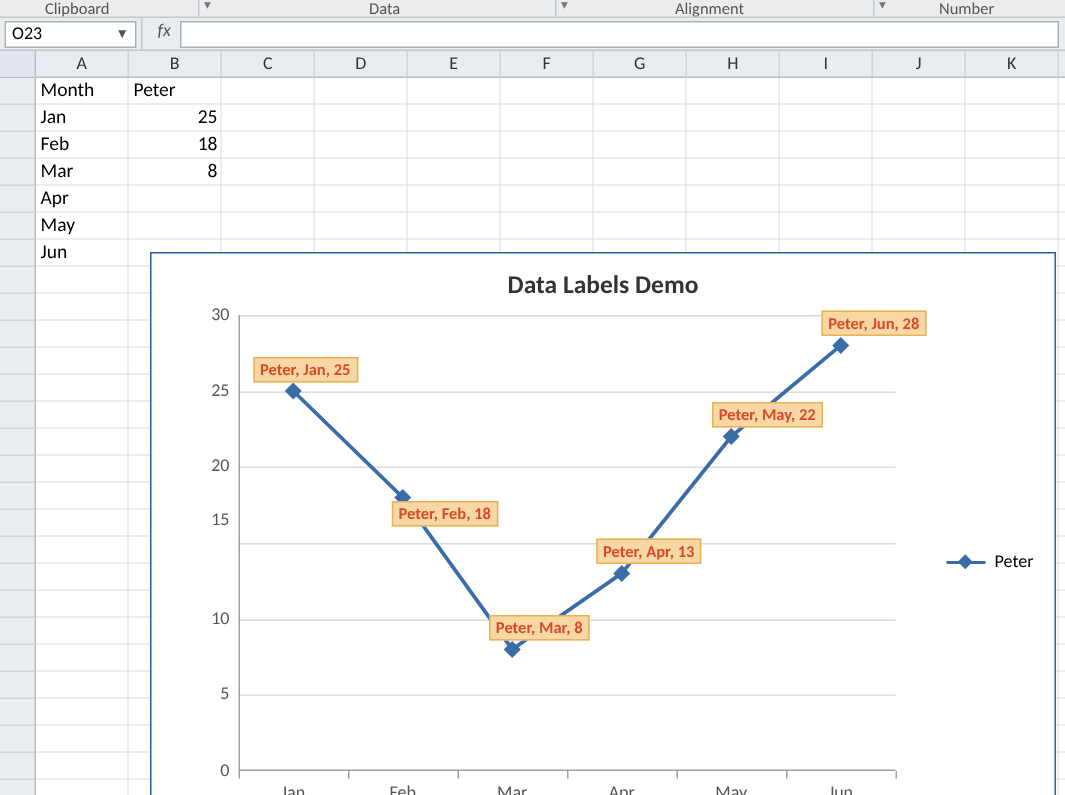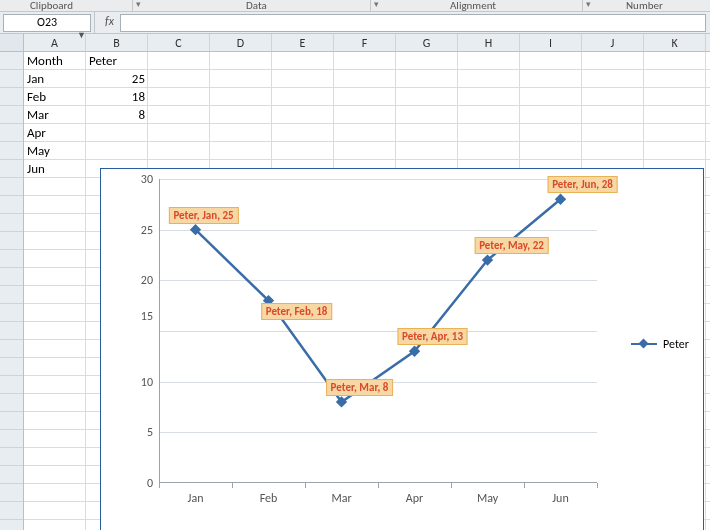--- a/index.html
+++ b/index.html
@@ -59,21 +59,20 @@
   }
   .namebox {
     width: 88px;
     height: 18px;
     background: #fff;
     border: 1px solid #a9b1b8;
     display: flex;
     align-items: center;
     padding: 0 4px;
     font-size: 12px;
-    flex-direction: column;
   }
   .namebox .nb-caret {
     margin-left: auto;
     font-size: 9px;
     color: #555;
   }
   .fx-area {
     display: flex;
     align-items: flex-start;
     flex: 1;
@@ -354,20 +353,21 @@
     <div class="cell right" style="left:62px;top:18px">25</div>
     <div class="cell" style="left:0px;top:36px">Feb</div>
     <div class="cell right" style="left:62px;top:36px">18</div>
     <div class="cell" style="left:0px;top:54px">Mar</div>
     <div class="cell right" style="left:62px;top:54px">8</div>
     <div class="cell" style="left:0px;top:72px">Apr</div>
     <div class="cell" style="left:0px;top:90px">May</div>
     <div class="cell" style="left:0px;top:108px">Jun</div>
 
     <div class="chart-obj">
+      <div class="chart-title">Data Labels Demo</div>
       <div class="chart-inner">
         <div class="plot-area" id="plot">
             <div class="y-tick" style="top: 304px;">0</div>
             <div class="gridline" style="top: 253.333px;"></div>
             <div class="y-tick" style="top: 253.333px;">5</div>
             <div class="gridline" style="top: 202.667px;"></div>
             <div class="y-tick" style="top: 202.667px;">10</div>
             <div class="gridline" style="top: 152px;"></div>
             <div class="y-tick" style="top: 137px;">15</div>
             <div class="gridline" style="top: 101.333px;"></div>

